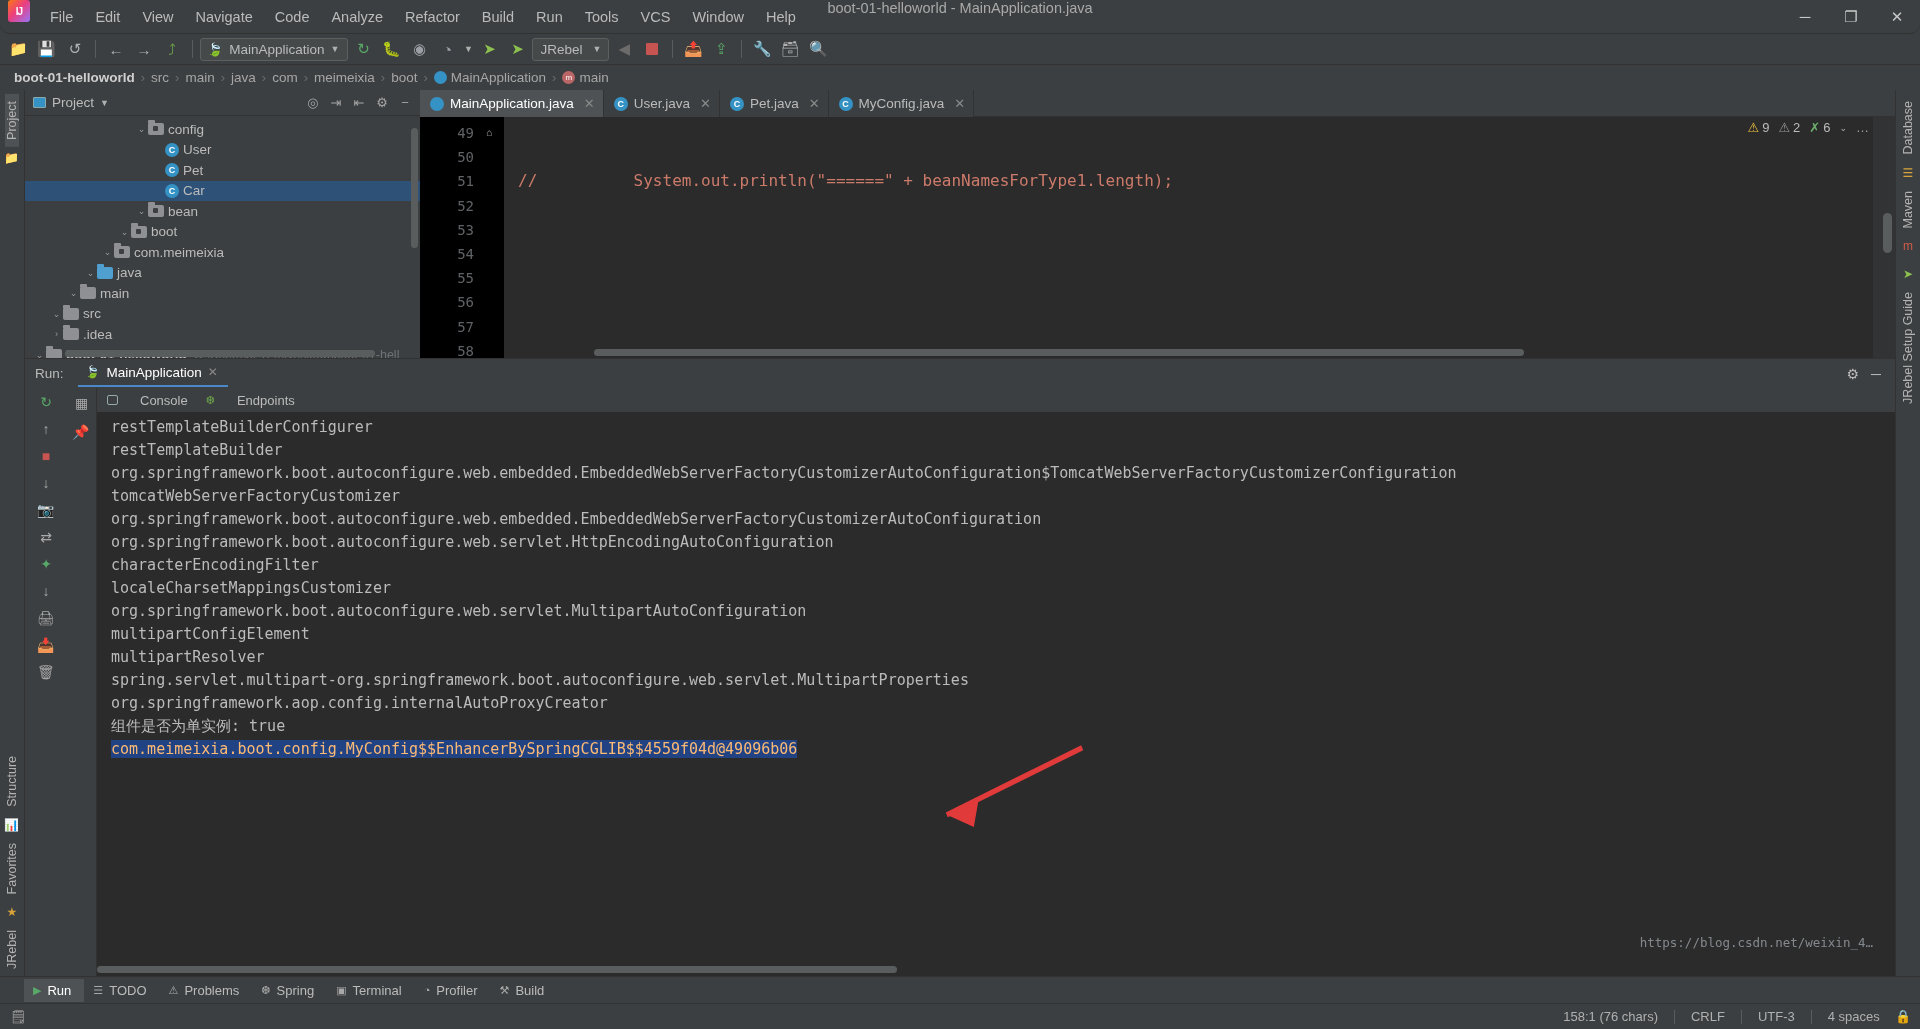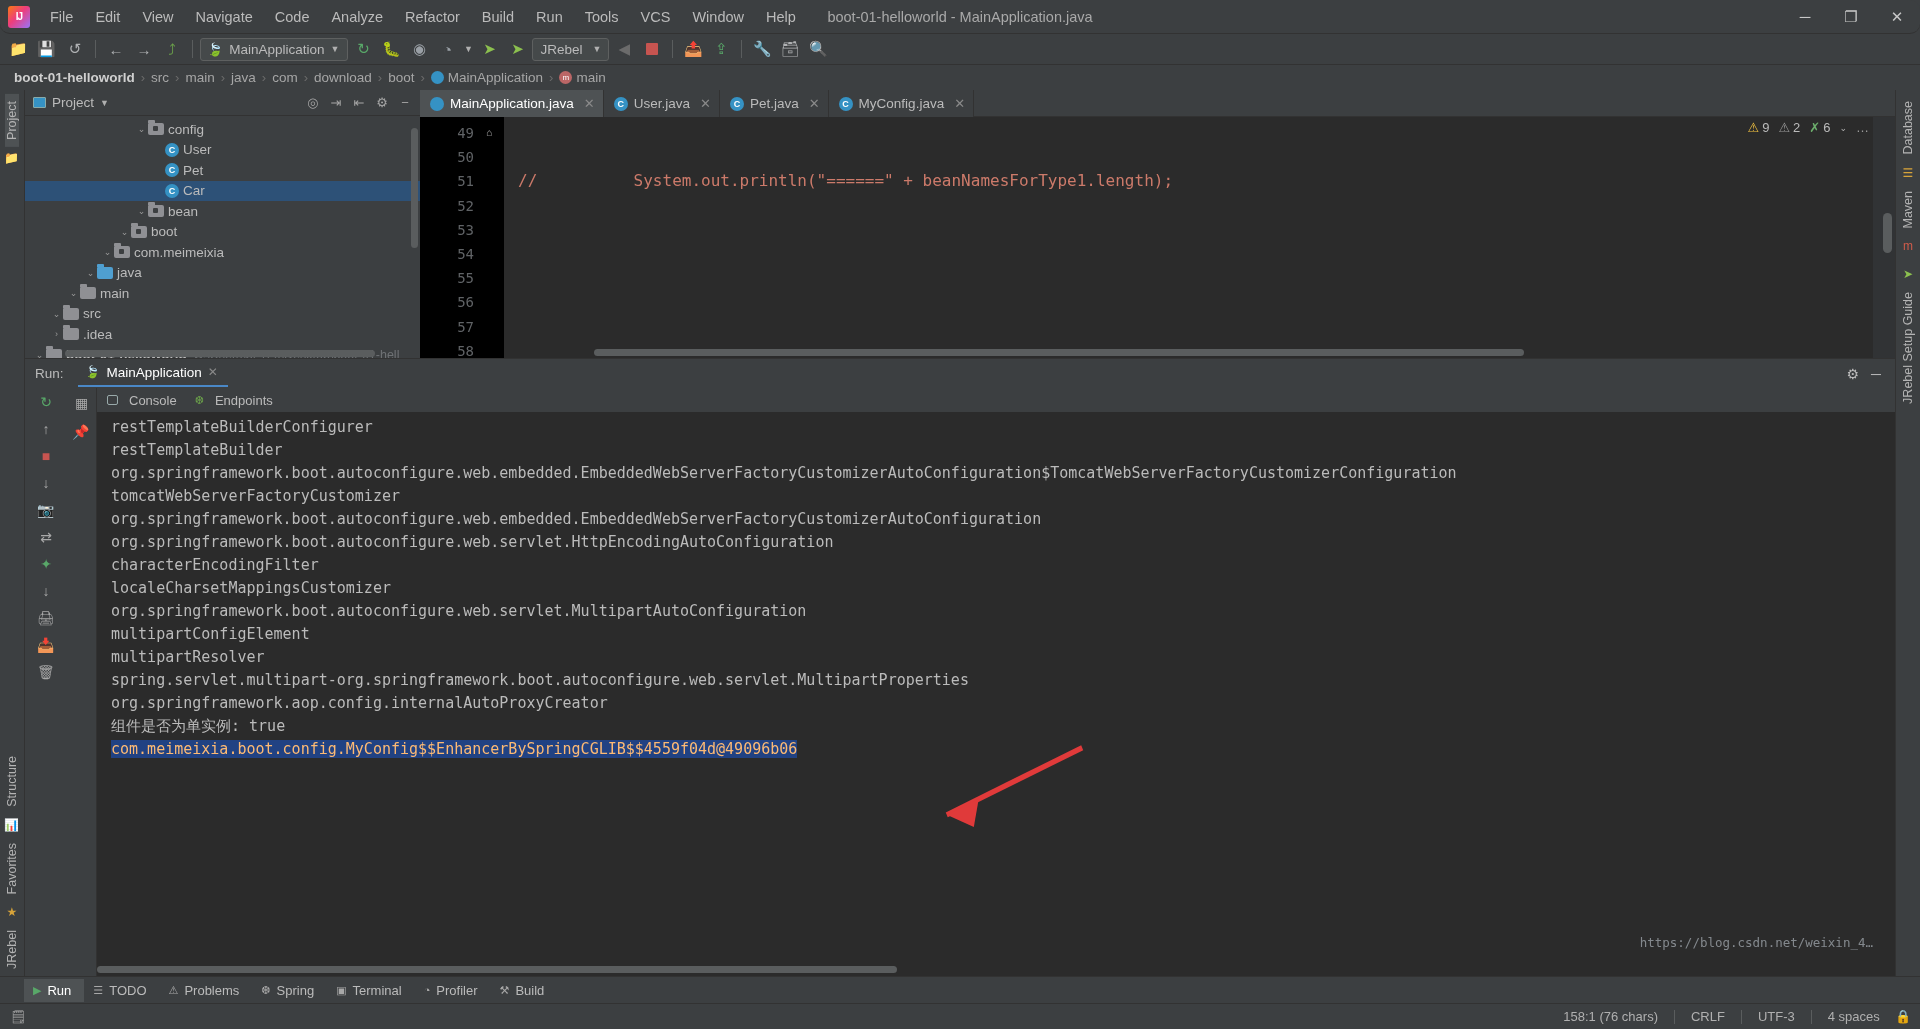--- a/index.html
+++ b/index.html
@@ -7,21 +7,21 @@
     width: 1920px; height: 1029px;
     background: #3c3f41;
     font-family: "Liberation Sans", sans-serif;
     overflow: hidden;
     color: #bbbbbb;
   }
   .app { width: 1920px; height: 1029px; display: flex; flex-direction: column; background: #3c3f41; }
 
   
   .titlebar {
-    height: 34px; background: #3c3f41; display: flex; align-items: center;
+    height: 34px; background: #3c3f41; display: flex; 
     border-bottom: 1px solid #323232; flex: 0 0 34px; position: relative; border-radius: 10px;
   }
   .logo {
     width: 22px; height: 22px; margin: 0 9px 0 8px; border-radius: 3px;
     background: linear-gradient(135deg,#f97a12 0%,#ed3d7d 45%,#9775f8 100%);
     position: relative; flex: 0 0 auto;
   }
   .logo::after {
     content: "IJ"; position: absolute; left: 0; top: 0; width: 100%; height: 100%;
     display: flex; align-items: center; justify-content: center;
@@ -209,21 +209,21 @@
   .rt.green { color: #59a869; }
   .run-left-tools2 {
     width: 30px; background: #3c3f41; display: flex; flex-direction: column; align-items: center;
     padding-top: 6px; gap: 12px; flex: 0 0 30px; border-right: 1px solid #323232;
   }
   .console-col { flex: 1; display: flex; flex-direction: column; min-width: 0; }
   .console-tabs {
     height: 24px; display: flex; align-items: center; gap: 18px; padding-left: 10px;
     font-size: 13px; color: #bbbbbb; flex: 0 0 24px; background: #3c3f41;
   }
-  .ctab { display: flex; align-items: center; gap: 11px; }
+  .ctab { display: flex; align-items: center; gap: 22px; }
   .console {
     flex: 1; background: #2b2b2b; font-family: "DejaVu Sans Mono", monospace;
     font-size: 15px; line-height: 23px; color: #bbbbbb; padding: 4px 0 0 14px;
     overflow: hidden; position: relative; white-space: pre;
   }
   .console .sel { background: #214283; color: #fdba74; }
   .console-hscroll {
     position: absolute; left: 0px; bottom: 3px; height: 7px; width: 800px; background: #5a5d5e; border-radius: 4px;
   }
   .arrow-anno {
@@ -343,21 +343,21 @@
       <span class="crumb-sep">›</span>
       <span class="crumb">
         <span>java</span>
       </span>
       <span class="crumb-sep">›</span>
       <span class="crumb">
         <span>com</span>
       </span>
       <span class="crumb-sep">›</span>
       <span class="crumb">
-        <span>download</span>
+        <span>meimeixia</span>
       </span>
       <span class="crumb-sep">›</span>
       <span class="crumb">
         <span>boot</span>
       </span>
       <span class="crumb-sep">›</span>
       <span class="crumb">
         <span style="display: inline-block; width: 13px; height: 13px; border-radius: 50%; background: rgb(53, 146, 196); position: relative;"></span>
         <span>MainApplication</span>
       </span>

